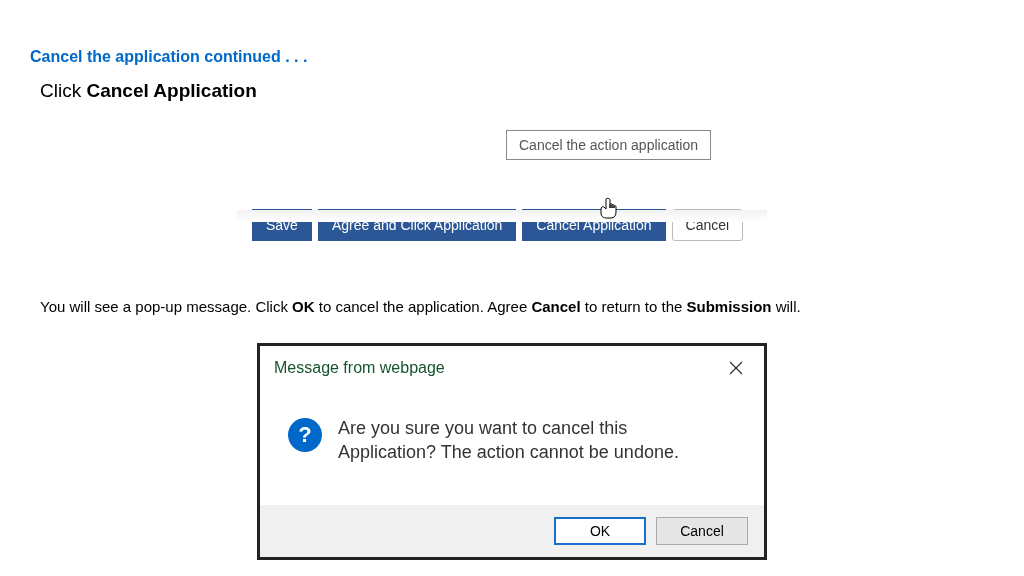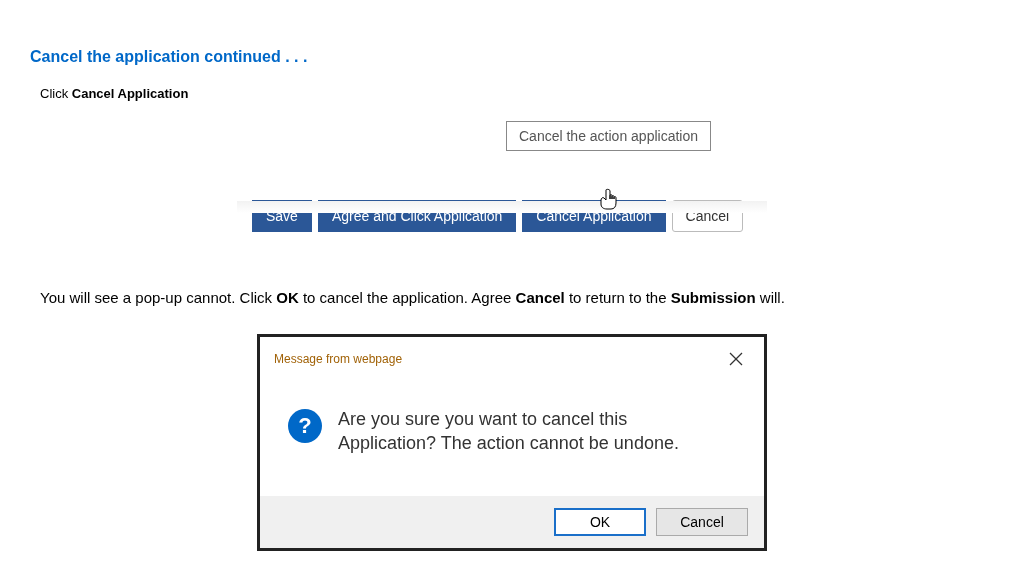--- a/index.html
+++ b/index.html
@@ -12,27 +12,27 @@
     background: #fff;
     position: relative;
   }
   .page {
     padding: 48px 30px 0 30px;
   }
   .heading {
     color: #0068c8;
     font-weight: bold;
     font-size: 16px;
-    margin-bottom: 20px;
+    margin-bottom: 14px;
   }
   .instr1 {
-    font-size: 13px;
+    font-size: 19px;
     color: #000;
     margin-left: 10px;
-    margin-bottom: 20px;
+    margin-bottom: 28px;
   }
   .instr1 .bold { font-weight: bold; }
 
   
   .button-area {
     position: relative;
     width: 520px;
     margin: 0 auto 68px auto;
     height: 100px;
   }
@@ -101,22 +101,22 @@
     width: 510px;
     margin: 0 auto;
     border: 3px solid #222;
     background: #fff;
   }
   .dialog-title {
     display: flex;
     justify-content: space-between;
     align-items: center;
     padding: 8px 14px;
-    font-size: 12px;
-    color: #a16207;
+    font-size: 16px;
+    color: #14532d;
   }
   .dialog-close {
     width: 28px;
     height: 28px;
     display: flex;
     align-items: center;
     justify-content: center;
   }
   .dialog-body {
     display: flex;
@@ -185,21 +185,21 @@
     </div>
     <div class="shadow-strip"></div>
     <div class="cursor-pointer">
       <svg viewBox="0 0 20 22" width="20" height="22">
         <path d="M7 2 L7 12 L5 10 C4 9 2 10 2 12 L2 16 C2 19 4 21 8 21 L12 21 C15 21 17 19 17 15 L17 10 C17 8 15 8 15 10 L15 11 L15 9 C15 7 13 7 13 9 L13 11 L13 8 C13 6 11 6 11 8 L11 11 L11 3 C11 1 7 1 7 2 Z" fill="#fff" stroke="#000" stroke-width="1"></path>
       </svg>
     </div>
   </div>
 
   <div class="instr2">
-    <span>You will see a pop-up cannot. Click </span><span class="bold">OK</span><span> to cancel the application. Agree </span><span class="bold">Cancel</span><span> to return to the </span><span class="bold">Submission</span><span> will.</span>
+    <span>You will see a pop-up message. Click </span><span class="bold">OK</span><span> to cancel the application. Agree </span><span class="bold">Cancel</span><span> to return to the </span><span class="bold">Submission</span><span> will.</span>
   </div>
 
   <div class="dialog">
     <div class="dialog-title">
       <span>Message from webpage</span>
       <div class="dialog-close">
         <svg viewBox="0 0 14 14" width="14" height="14">
           <line x1="1" y1="1" x2="13" y2="13" stroke="#333" stroke-width="1.3"></line>
           <line x1="13" y1="1" x2="1" y2="13" stroke="#333" stroke-width="1.3"></line>
         </svg>

